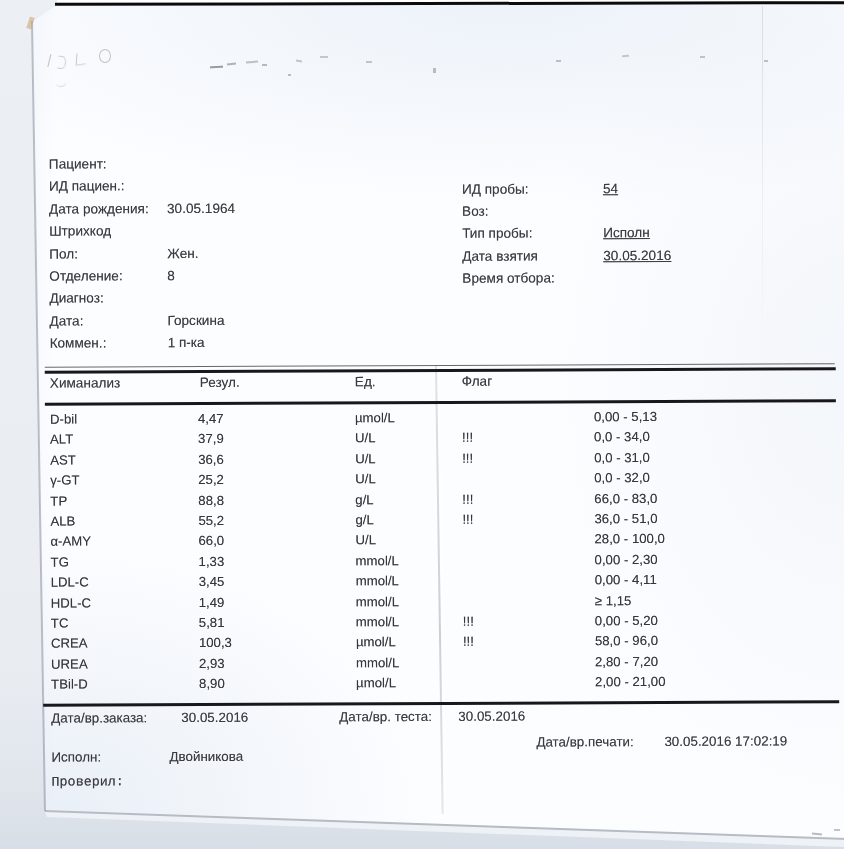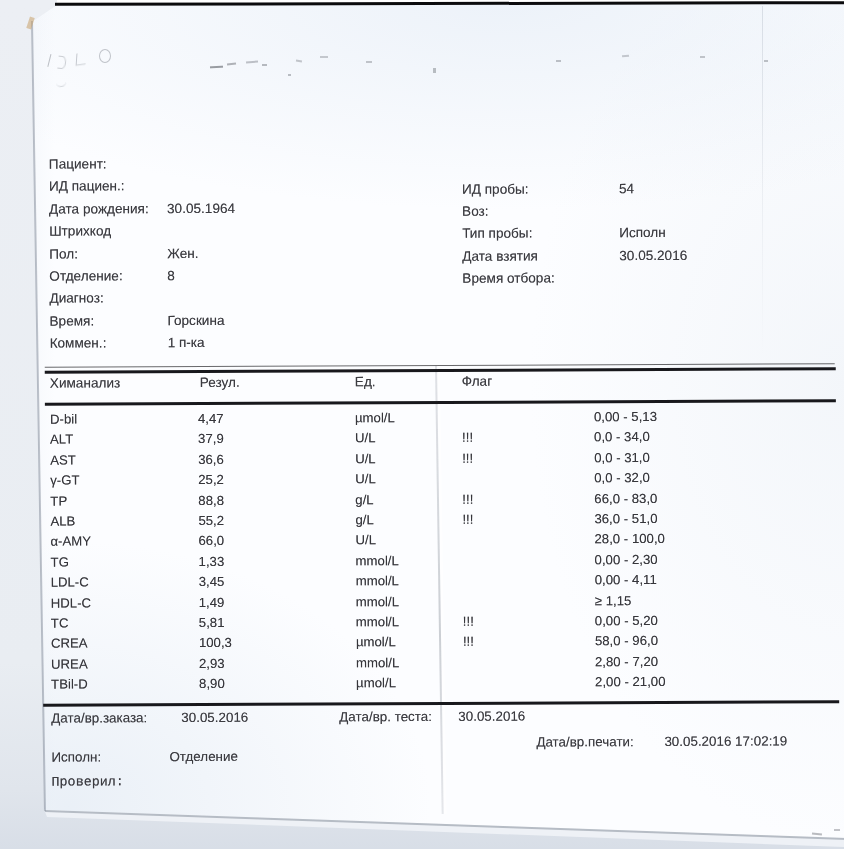--- a/index.html
+++ b/index.html
@@ -66,21 +66,21 @@
   
   #content{position:absolute;inset:0;transform:rotate(-0.25deg);transform-origin:430px 430px;
     text-shadow:0 0 .4px rgba(60,60,65,.55);}
 
   .info-col{position:absolute;font-size:13.6px;}
   #info-left{left:50px;top:152px;width:400px;}
   #info-left .irow{position:relative;height:22.4px;line-height:22.4px;}
   #info-left .val{position:absolute;left:118px;top:0;}
   #info-right{left:463px;top:179px;width:360px;}
   #info-right .irow{position:relative;height:22.2px;line-height:22.2px;}
-  #info-right .val{position:absolute;left:157px;top:0;}
+  #info-right .val{position:absolute;left:141px;top:0;text-decoration:underline;}
 
   .rule{position:absolute;background:#18181c;}
   #rule-thin{left:45px;top:365px;width:790px;height:1px;opacity:.65;}
   #rule-top{left:45px;top:368.5px;width:791px;height:3px;}
   #rule-mid{left:45px;top:400.5px;width:791px;height:3px;}
   #rule-bot{left:42px;top:702px;width:796px;height:3.2px;}
 
   .thead{position:absolute;left:50px;top:374px;width:746px;display:grid;
     grid-template-columns:150px 155px 107px 126px 1fr;font-size:13.6px;line-height:16px;}
   .tbody{position:absolute;left:50px;top:408px;width:746px;font-size:13.2px;color:#36363b;}
@@ -139,21 +139,21 @@
   <div id="content">
 
     <div class="info-col" id="info-left">
       <div class="irow"><span class="lbl">Пациент:</span><span class="val"></span></div>
       <div class="irow"><span class="lbl">ИД пациен.:</span><span class="val"></span></div>
       <div class="irow"><span class="lbl">Дата рождения:</span><span class="val">30.05.1964</span></div>
       <div class="irow"><span class="lbl">Штрихкод</span><span class="val"></span></div>
       <div class="irow"><span class="lbl">Пол:</span><span class="val">Жен.</span></div>
       <div class="irow"><span class="lbl">Отделение:</span><span class="val">8</span></div>
       <div class="irow"><span class="lbl">Диагноз:</span><span class="val"></span></div>
-      <div class="irow"><span class="lbl">Время:</span><span class="val">Горскина</span></div>
+      <div class="irow"><span class="lbl">Дата:</span><span class="val">Горскина</span></div>
       <div class="irow"><span class="lbl">Коммен.:</span><span class="val">1 п-ка</span></div>
     </div>
 
     <div class="info-col" id="info-right">
       <div class="irow"><span class="lbl">ИД пробы:</span><span class="val">54</span></div>
       <div class="irow"><span class="lbl">Воз:</span><span class="val"></span></div>
       <div class="irow"><span class="lbl">Тип пробы:</span><span class="val">Исполн</span></div>
       <div class="irow"><span class="lbl">Дата взятия</span><span class="val">30.05.2016</span></div>
       <div class="irow"><span class="lbl">Время отбора:</span><span class="val"></span></div>
     </div>
@@ -271,17 +271,17 @@
         </div>
     </div>
 
     <span class="f" id="f-order-l">Дата/вр.заказа:</span>
     <span class="f" id="f-order-v">30.05.2016</span>
     <span class="f" id="f-test-l">Дата/вр. теста:</span>
     <span class="f" id="f-test-v">30.05.2016</span>
     <span class="f" id="f-print-l">Дата/вр.печати:</span>
     <span class="f" id="f-print-v">30.05.2016 17:02:19</span>
     <span class="f" id="f-perf-l">Исполн:</span>
-    <span class="f" id="f-perf-v">Отделение</span>
+    <span class="f" id="f-perf-v">Двойникова</span>
     <span class="f" id="f-check-l">Проверил:</span>
 
   </div>
 </div>
 
 </body></html>

